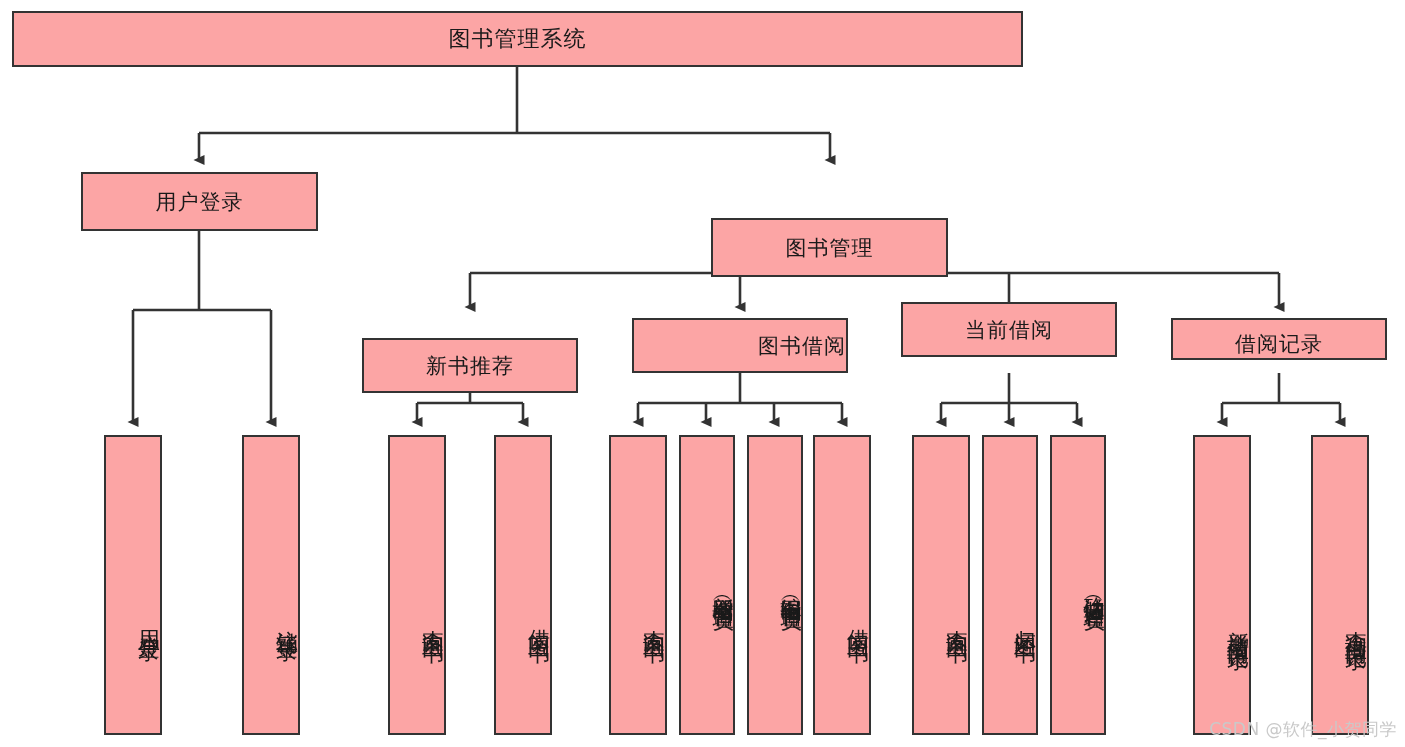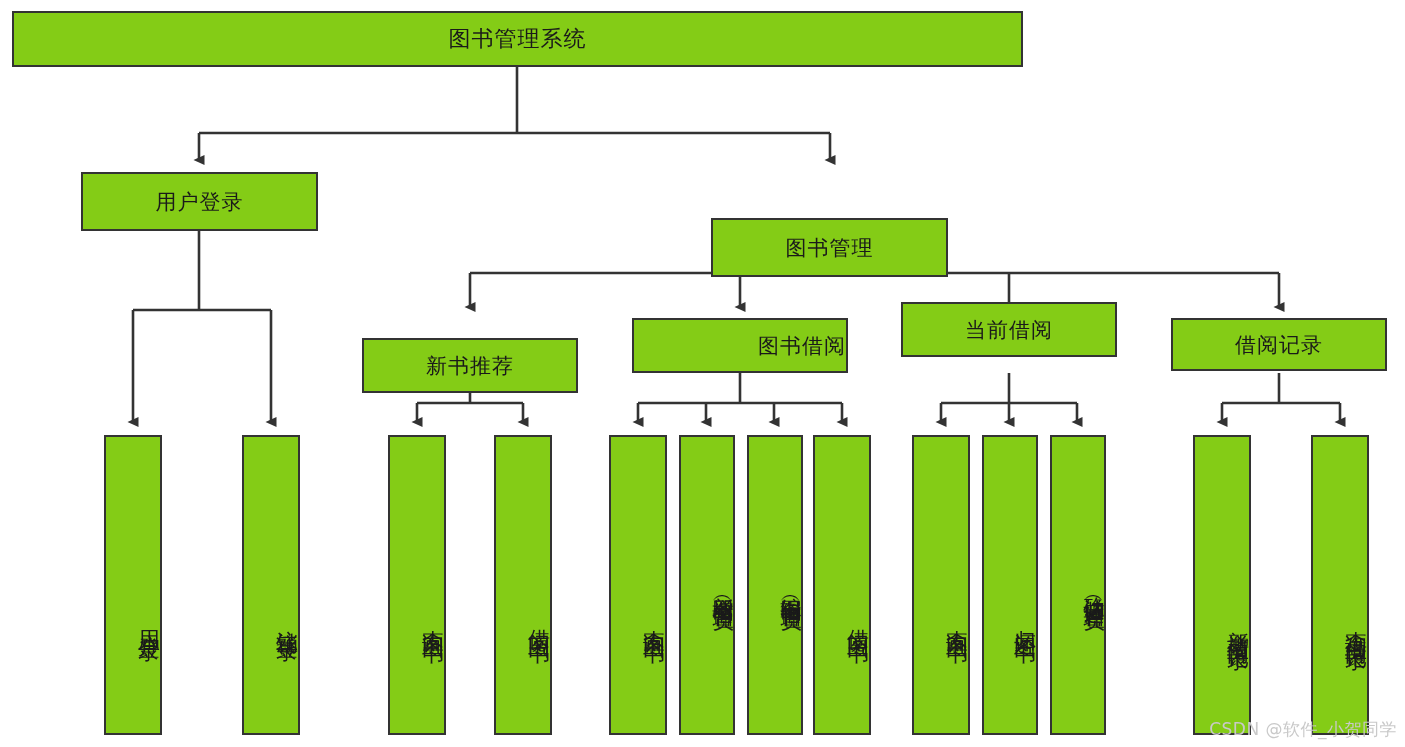--- a/index.html
+++ b/index.html
@@ -22,21 +22,21 @@
     left: 0;
     top: 0;
     width: 1405px;
     height: 747px;
     pointer-events: none;
   }
   .node {
     position: absolute;
     box-sizing: border-box;
     border: 2px solid #333333;
-    background: #84cc16;
+    background: #fca5a5;
     display: flex;
     align-items: center;
     justify-content: center;
     text-align: center;
     color: #1a1a1a;
   }
   .node-h {
     font-size: 21px;
     letter-spacing: 1px;
   }
@@ -143,21 +143,21 @@
 
   <div class="node node-h" style="left:362px; top:318px; width:216px; height:55px;margin-top:20px;">
     <span>新书推荐</span>
   </div>
   <div class="node node-h" style="left:632px; top:318px; width:216px; height:55px;justify-content:flex-end;">
     <span>图书借阅</span>
   </div>
   <div class="node node-h" style="left:901px; top:302px; width:216px; height:55px;">
     <span>当前借阅</span>
   </div>
-  <div class="node node-h" style="left:1171px; top:318px; width:216px; height:53px;">
+  <div class="node node-h" style="left:1171px; top:318px; width:216px; height:42px;align-items:flex-end;">
     <span>借阅记录</span>
   </div>
 
   <div class="node node-v mid" style="left:104px; top:435px; width:58px; height:300px;">
     <span>用户登录</span>
   </div>
   <div class="node node-v mid" style="left:242px; top:435px; width:58px; height:300px;">
     <span>注销登录</span>
   </div>
 

